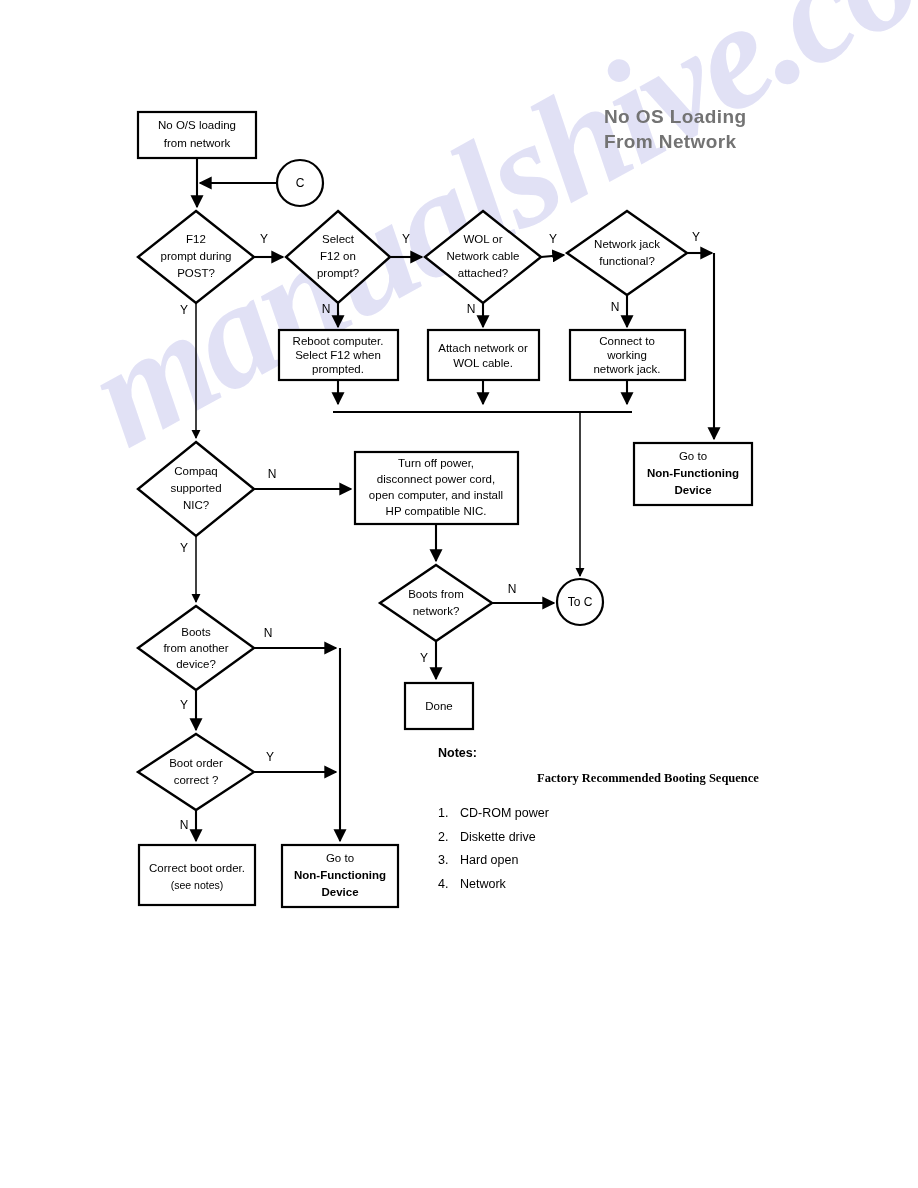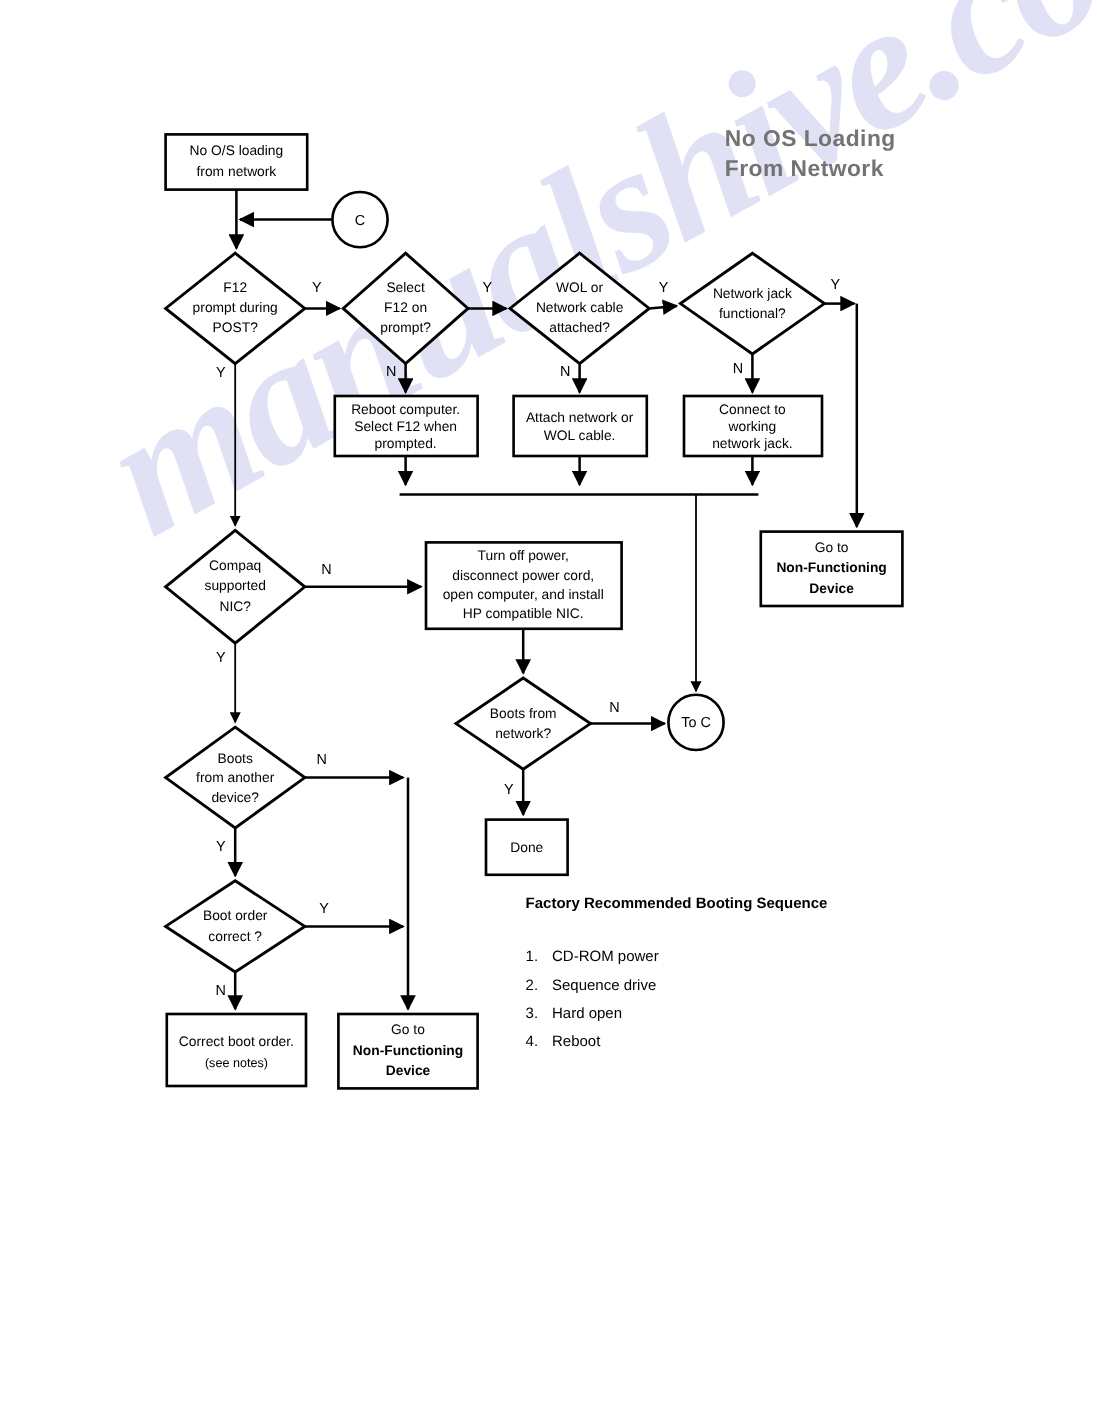--- a/index.html
+++ b/index.html
@@ -103,24 +103,25 @@
     top: 746px;
     width: 420px;
   }
   .notes-heading {
     font-family: "Liberation Sans", sans-serif;
     font-weight: bold;
     font-size: 12.5px;
     margin-bottom: 11px;
   }
   .notes-sub {
-    font-family: Liberation Sans, sans-serif;
+    font-family: Liberation Serif, serif;
     font-weight: bold;
     font-size: 12.5px;
-    margin-bottom: 26px;
+    margin-bottom: 16px;
+    text-align: center;
   }
   .notes-list {
     margin: 0;
     padding: 0;
     list-style: none;
   }
   .notes-item {
     font-family: "Liberation Sans", sans-serif;
     font-size: 12.5px;
     line-height: 23.5px;
@@ -352,34 +353,35 @@
       <text class="nodetext bold" x="340" y="893">Device</text>
     </g>
   </svg>
 
   <div class="title-block">
     <div class="title-line">No OS Loading</div>
     <div class="title-line">From Network</div>
   </div>
 
   <div class="notes-block">
+    <div class="notes-heading">Notes:</div>
     <div class="notes-sub">Factory Recommended Booting Sequence</div>
     <ul class="notes-list">
       <li class="notes-item">
         <span class="notes-num">1.</span>
         <span>CD-ROM power</span>
       </li>
       <li class="notes-item">
         <span class="notes-num">2.</span>
-        <span>Sequence drive</span>
+        <span>Diskette drive</span>
       </li>
       <li class="notes-item">
         <span class="notes-num">3.</span>
         <span>Hard open</span>
       </li>
       <li class="notes-item">
         <span class="notes-num">4.</span>
-        <span>Reboot</span>
+        <span>Network</span>
       </li>
     </ul>
   </div>
 
 </div>
 
 </body></html>

